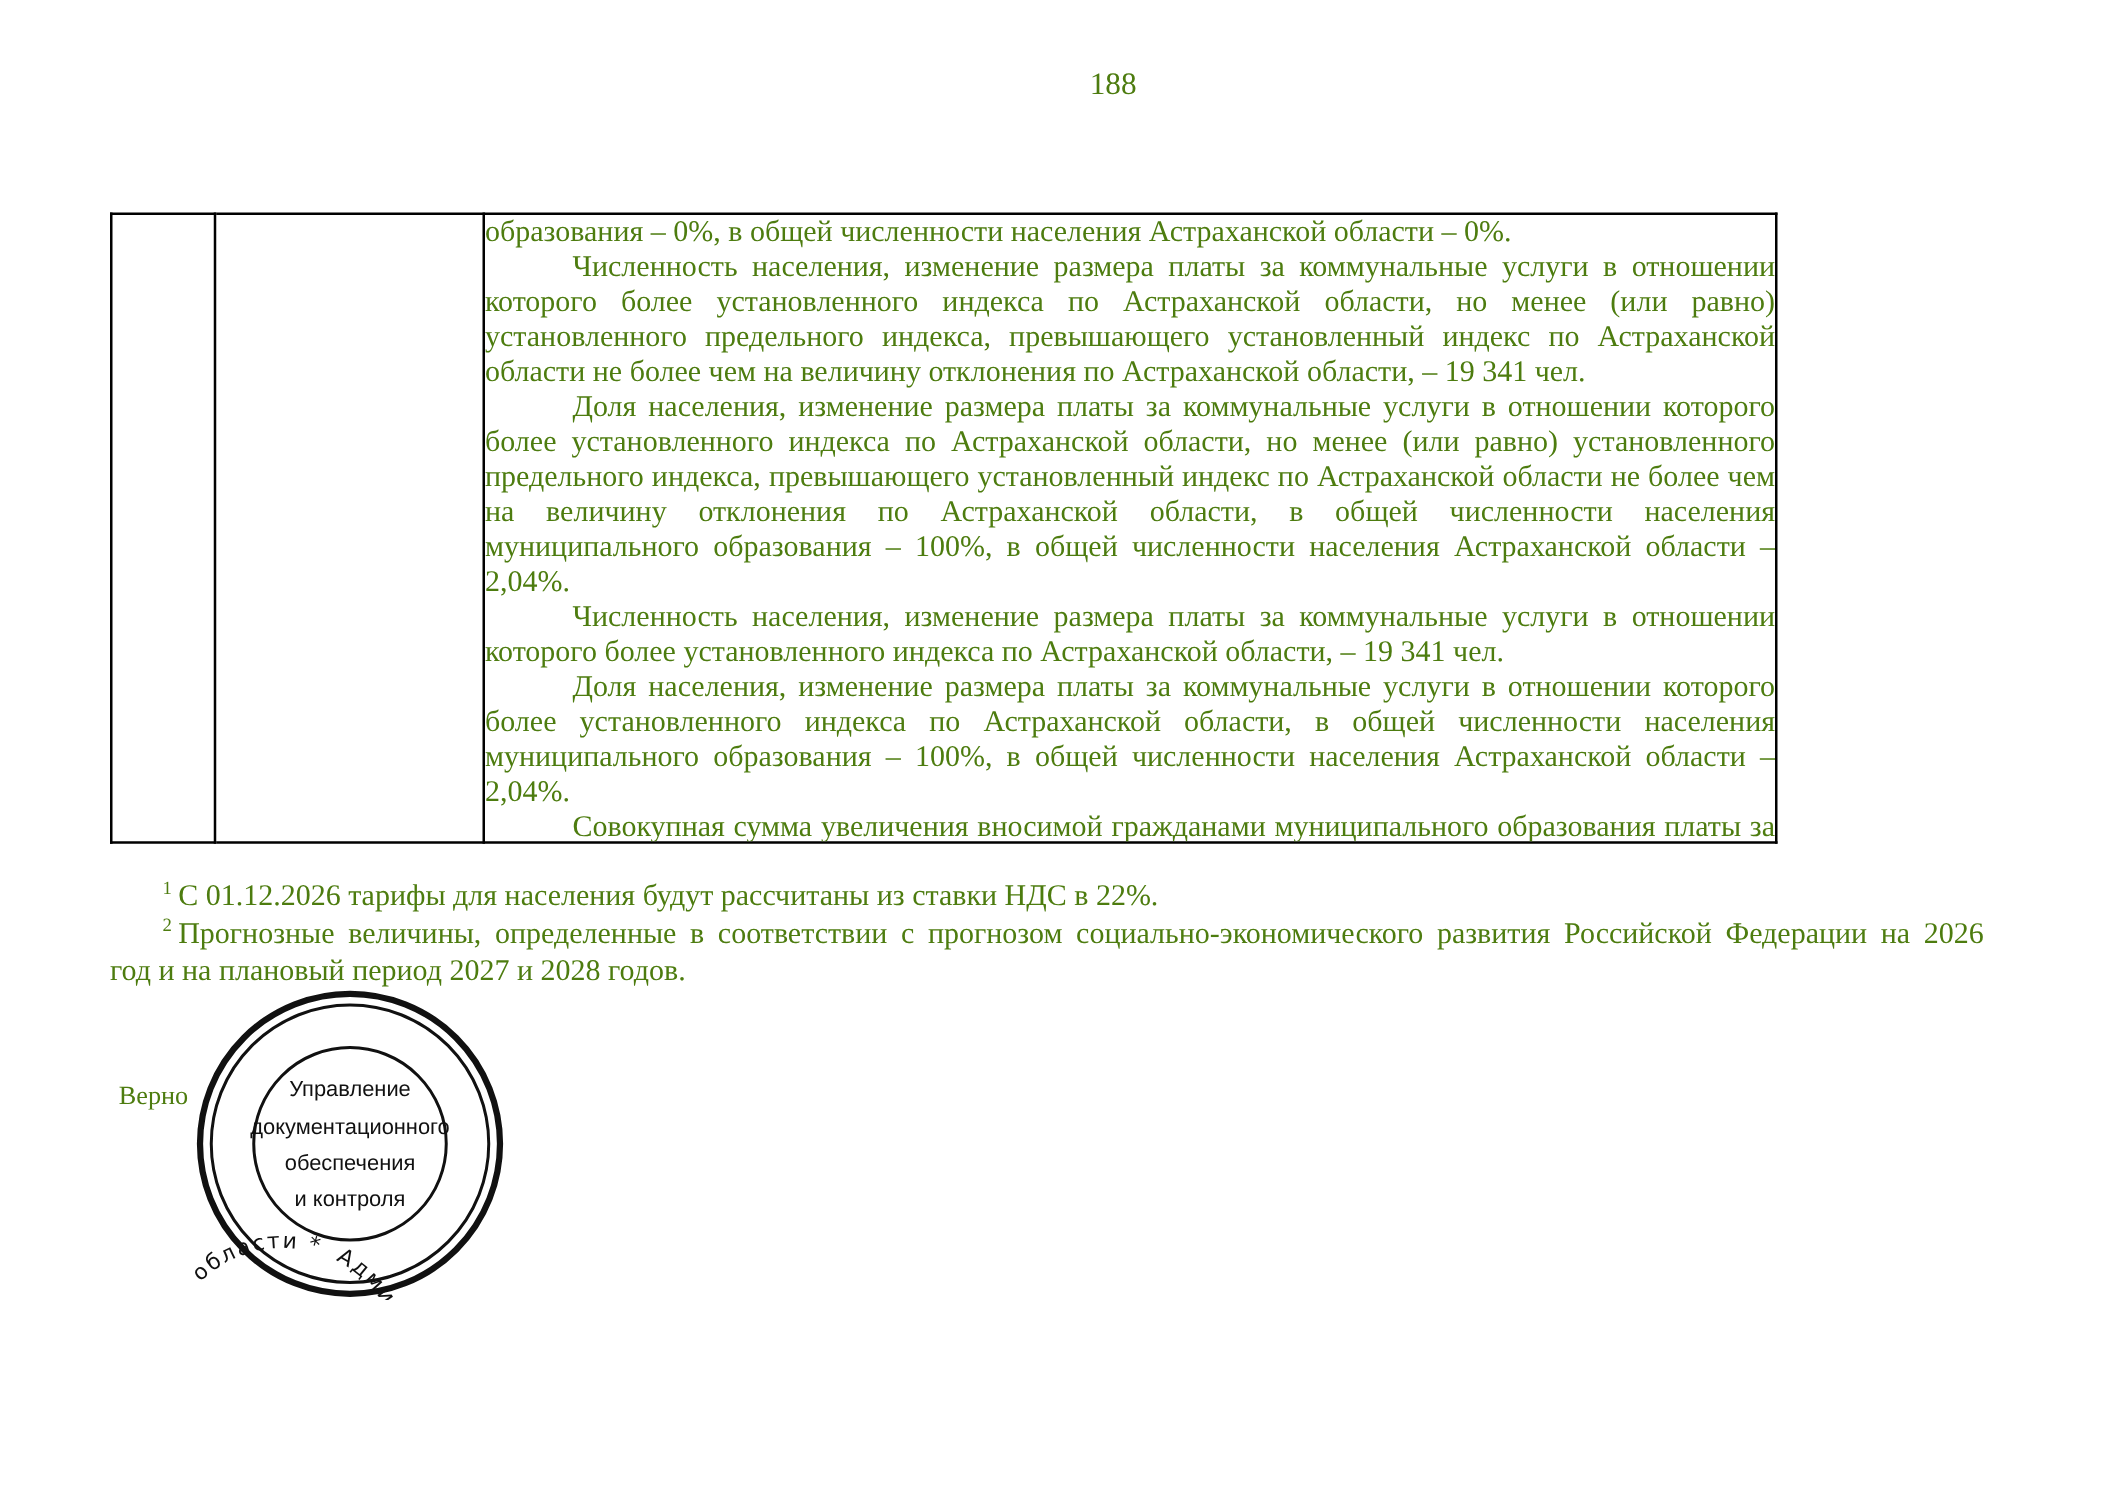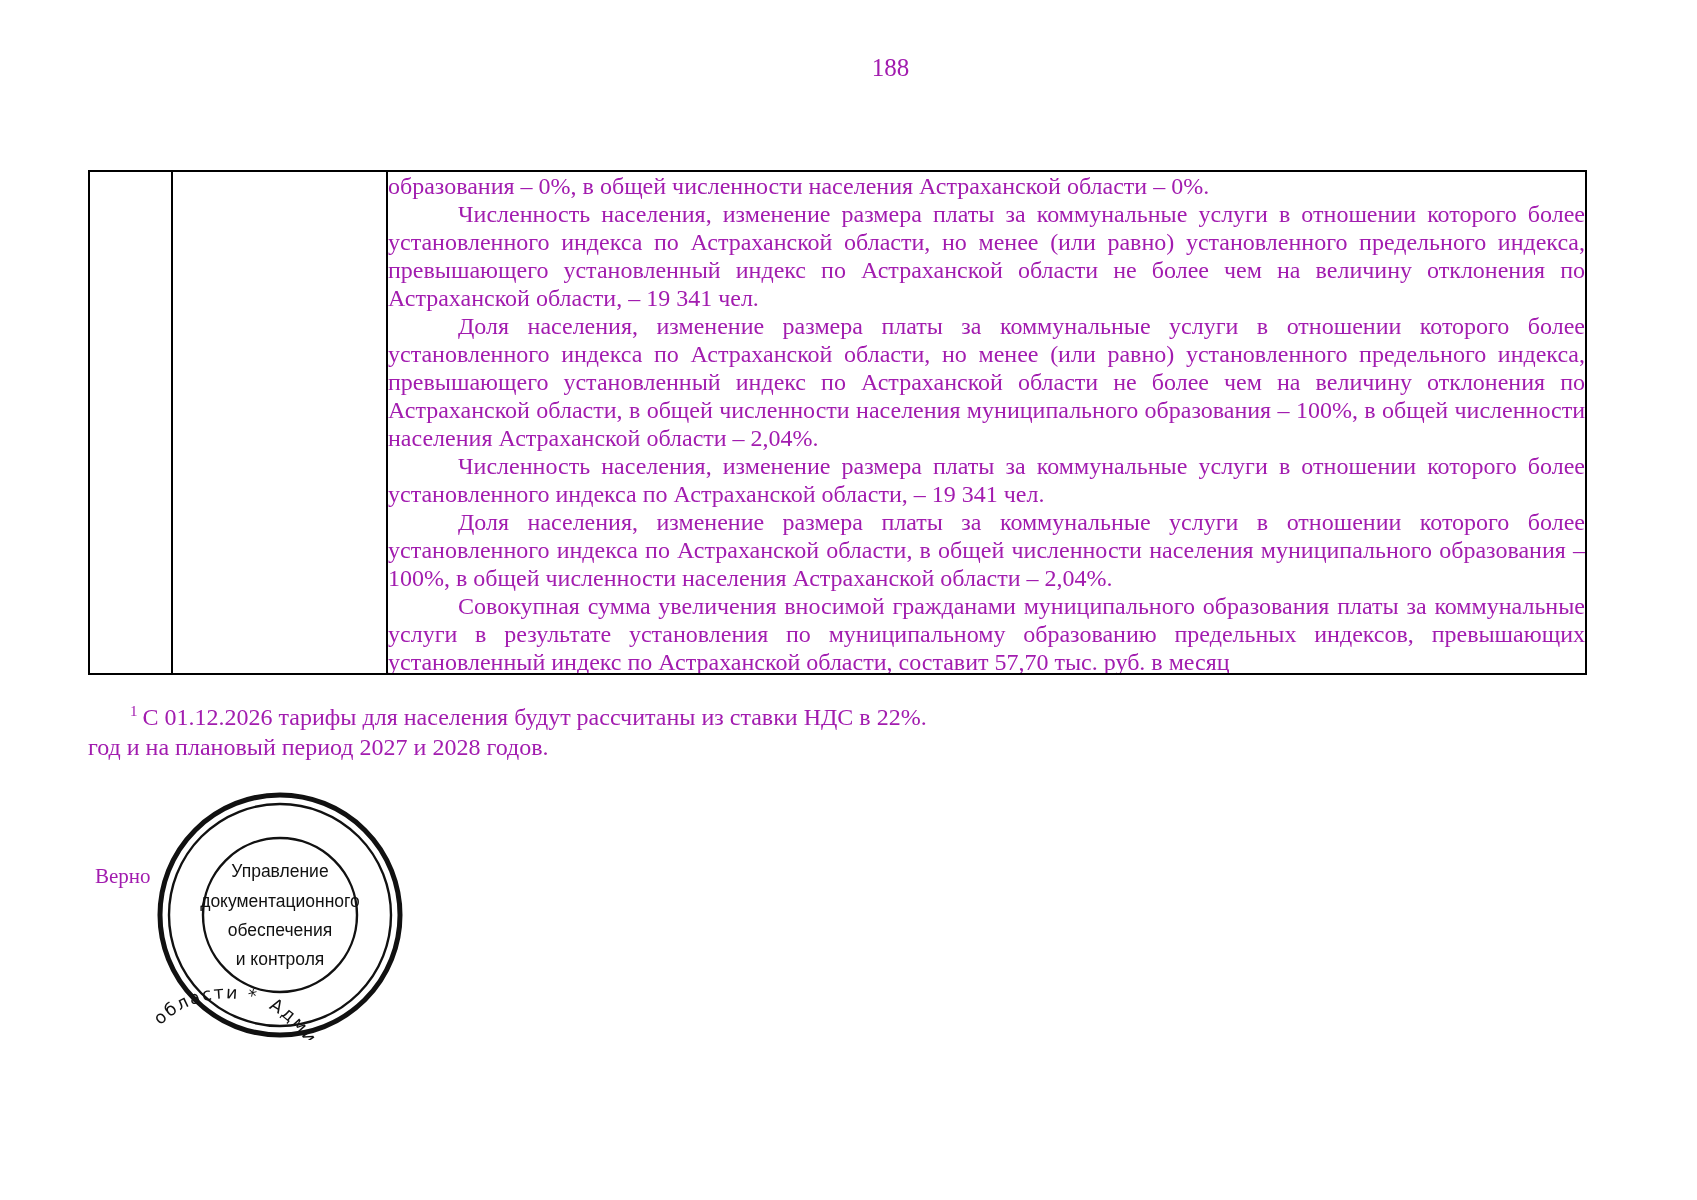--- a/index.html
+++ b/index.html
@@ -1,35 +1,35 @@
 <!DOCTYPE html>
 <html lang="ru"><head>
 <meta charset="utf-8">
 <style>
   html,body { margin:0; padding:0; }
   .page {
     position:relative;
     width:1697px;
     height:1200px;
     background:#ffffff;
-    color:#a21caf;
+    color:#4d7c0f;
     font-family:"Liberation Serif", serif;
     overflow:hidden;
   }
   .page-number {
     position:absolute;
     top:54px; left:0; right:0;
     text-align:center;
     font-size:25px;
     transform:translateX(42px);
   }
   table.continuation-table {
     position:absolute;
     left:88px; top:170px;
-    width:1499px;
+    width:1334px;
     border-collapse:collapse;
     table-layout:fixed;
   }
   table.continuation-table td {
     border:2px solid #000;
     vertical-align:top;
     padding:0;
   }
   td.col-1 { width:81px; }
   td.col-2 { width:213px; }
@@ -114,20 +114,21 @@
       </td>
     </tr>
   </tbody>
     </table>
 
   <div class="footnotes">
     <p class="footnote">
         <span class="fn-line fn-first"><sup class="fn-marker">1</sup><span>С 01.12.2026 тарифы для населения будут рассчитаны из ставки НДС в 22%.</span></span>
       </p>
     <p class="footnote">
+      <span class="fn-line fn-first fn-justify"><sup class="fn-marker">2</sup><span>Прогнозные величины, определенные в соответствии с прогнозом социально-экономического развития Российской Федерации на 2026</span></span>
       <span class="fn-line">год и на плановый период 2027 и 2028 годов.</span>
     </p>
   </div>
 
   <div class="verno">Верно</div>
 
   <svg class="stamp" viewBox="0 0 250 250" xmlns="http://www.w3.org/2000/svg">
     <circle class="ring-outer" cx="125" cy="125" r="120"></circle>
     <circle class="ring-mid" cx="125" cy="125" r="111"></circle>
     <circle class="ring-inner" cx="125" cy="125" r="77"></circle>

